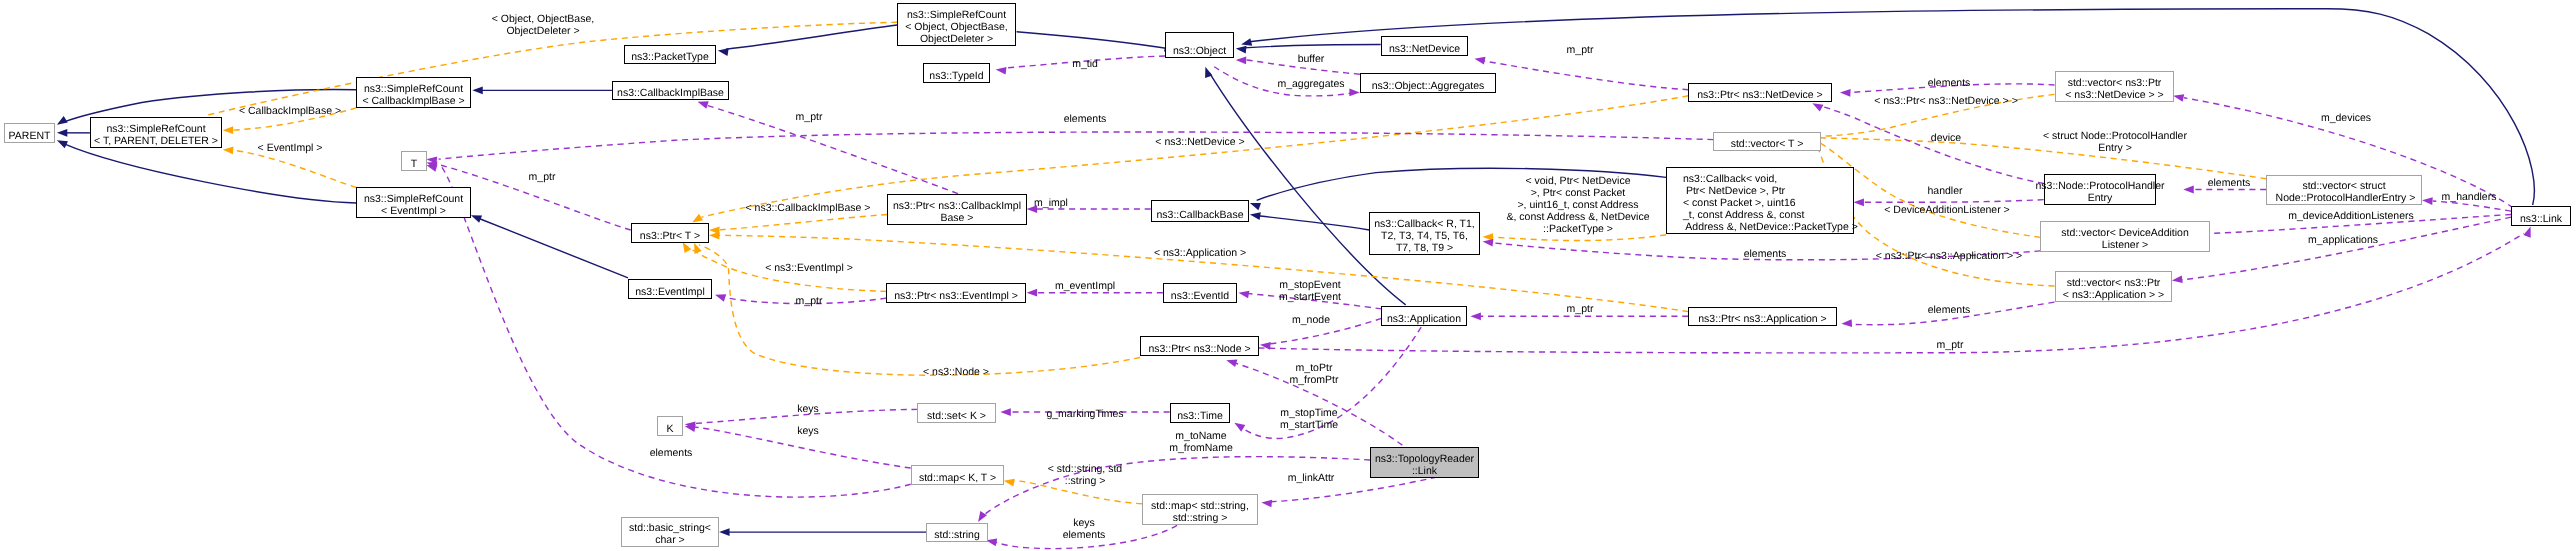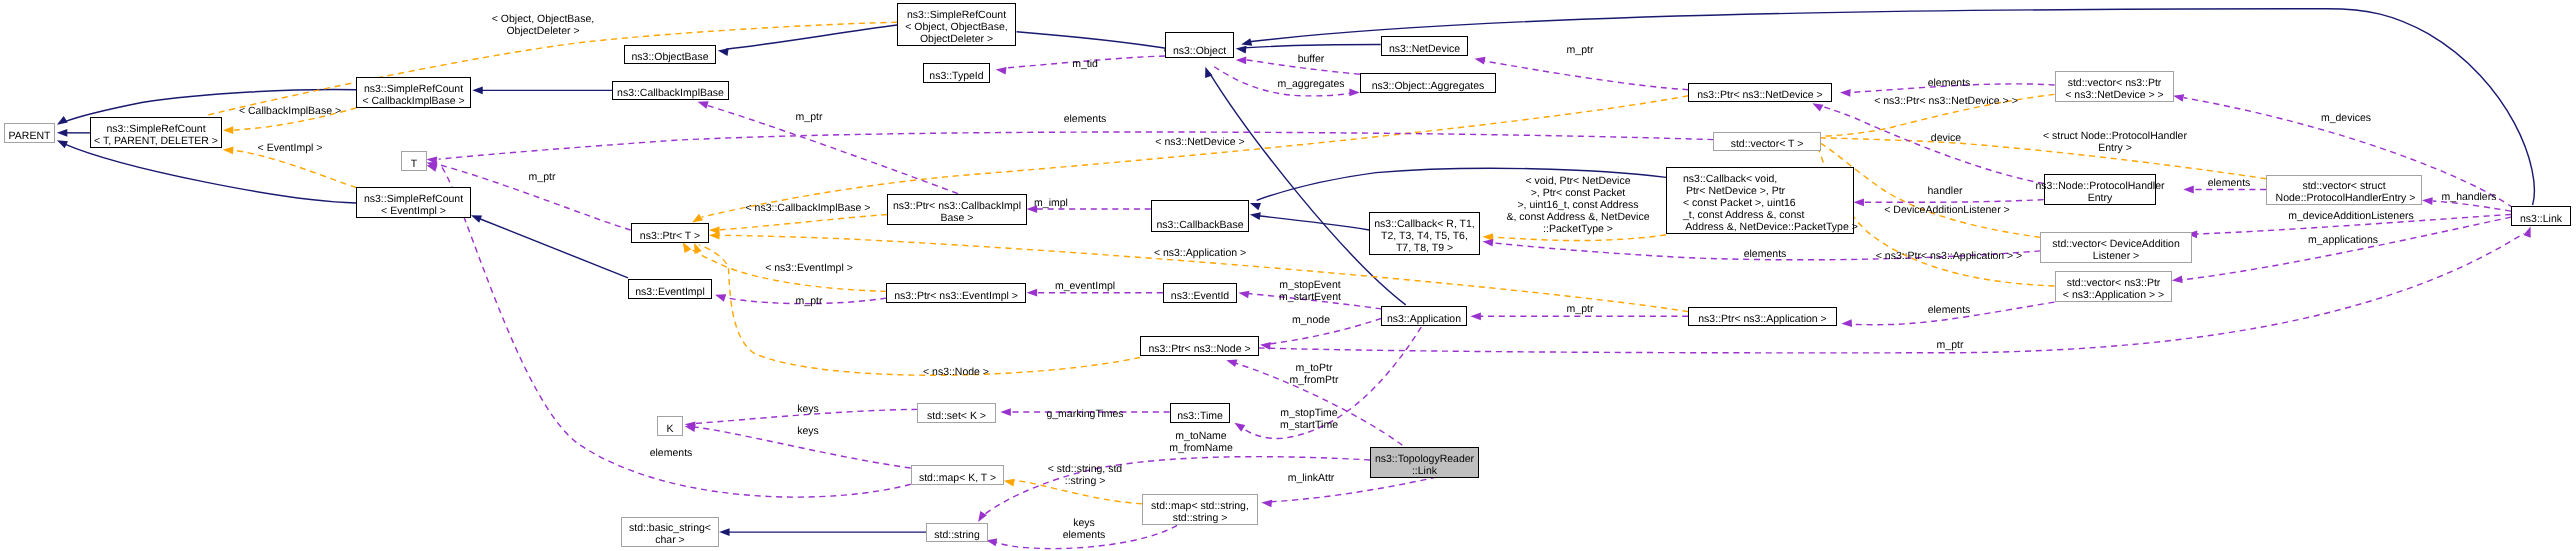--- a/index.html
+++ b/index.html
@@ -145,48 +145,48 @@
 <div class="node" style="left:4px;top:123px;width:51px;height:19.6px;"><span>PARENT</span></div>
 <div class="node solid" style="left:90px;top:117px;width:132px;height:31px;"><span>ns3::SimpleRefCount
 &lt; T, PARENT, DELETER &gt;</span></div>
 <div class="node solid" style="left:356px;top:77px;width:115px;height:31px;"><span>ns3::SimpleRefCount
 &lt; CallbackImplBase &gt;</span></div>
 <div class="node solid" style="left:897px;top:3.4px;width:119px;height:43px;"><span>ns3::SimpleRefCount
 &lt; Object, ObjectBase,
 ObjectDeleter &gt;</span></div>
 <div class="node solid" style="left:356px;top:187px;width:115px;height:31px;"><span>ns3::SimpleRefCount
 &lt; EventImpl &gt;</span></div>
-<div class="node solid" style="left:624px;top:45px;width:92px;height:19px;"><span>ns3::ObjectBase</span></div>
+<div class="node solid" style="left:624px;top:45px;width:92px;height:19px;"><span>ns3::PacketType</span></div>
 <div class="node solid" style="left:612px;top:81px;width:117px;height:19px;"><span>ns3::CallbackImplBase</span></div>
 <div class="node solid" style="left:923px;top:63px;width:67px;height:19.6px;"><span>ns3::TypeId</span></div>
 <div class="node solid" style="left:1165px;top:32px;width:69px;height:26px;"><span>ns3::Object</span></div>
 <div class="node solid" style="left:1381px;top:36px;width:87px;height:19.6px;"><span>ns3::NetDevice</span></div>
 <div class="node solid" style="left:1360px;top:73px;width:136px;height:19.6px;"><span>ns3::Object::Aggregates</span></div>
 <div class="node solid" style="left:1688px;top:83px;width:144px;height:19px;"><span>ns3::Ptr&lt; ns3::NetDevice &gt;</span></div>
 <div class="node" style="left:1713px;top:132px;width:108px;height:19px;"><span>std::vector&lt; T &gt;</span></div>
 <div class="node" style="left:2055px;top:71px;width:119px;height:31px;"><span>std::vector&lt; ns3::Ptr
 &lt; ns3::NetDevice &gt; &gt;</span></div>
 <div class="node" style="left:401px;top:151px;width:26px;height:19.6px;"><span>T</span></div>
 <div class="node solid" style="left:631px;top:223px;width:78px;height:19.6px;"><span>ns3::Ptr&lt; T &gt;</span></div>
 <div class="node solid" style="left:887px;top:194px;width:140px;height:31px;"><span>ns3::Ptr&lt; ns3::CallbackImpl
 Base &gt;</span></div>
-<div class="node solid" style="left:1151px;top:200px;width:98px;height:32px;"><span>ns3::CallbackBase</span></div>
+<div class="node solid" style="left:1151px;top:200px;width:98px;height:22px;"><span>ns3::CallbackBase</span></div>
 <div class="node solid l" style="left:1666px;top:167px;width:188px;height:67px;"><span>ns3::Callback&lt; void,
  Ptr&lt; NetDevice &gt;, Ptr
 &lt; const Packet &gt;, uint16
 _t, const Address &amp;, const
  Address &amp;, NetDevice::PacketType &gt;</span></div>
 <div class="node solid" style="left:1369px;top:212px;width:111px;height:43px;"><span>ns3::Callback&lt; R, T1,
 T2, T3, T4, T5, T6,
 T7, T8, T9 &gt;</span></div>
 <div class="node solid" style="left:2044px;top:174px;width:112px;height:31px;"><span>ns3::Node::ProtocolHandler
 Entry</span></div>
 <div class="node" style="left:2266px;top:175px;width:156px;height:30px;"><span>std::vector&lt; struct
  Node::ProtocolHandlerEntry &gt;</span></div>
-<div class="node" style="left:2040px;top:232px;width:152px;height:31px;"><span>std::vector&lt; DeviceAddition
+<div class="node" style="left:2040px;top:221px;width:170px;height:31px;"><span>std::vector&lt; DeviceAddition
 Listener &gt;</span></div>
 <div class="node" style="left:2055px;top:271px;width:117px;height:31px;"><span>std::vector&lt; ns3::Ptr
 &lt; ns3::Application &gt; &gt;</span></div>
 <div class="node solid" style="left:2511px;top:206px;width:60px;height:19.6px;"><span>ns3::Link</span></div>
 <div class="node solid" style="left:628px;top:279px;width:84px;height:19.6px;"><span>ns3::EventImpl</span></div>
 <div class="node solid" style="left:886px;top:283px;width:140px;height:19.6px;"><span>ns3::Ptr&lt; ns3::EventImpl &gt;</span></div>
 <div class="node solid" style="left:1163px;top:283px;width:74px;height:19.6px;"><span>ns3::EventId</span></div>
 <div class="node solid" style="left:1381px;top:306px;width:86px;height:19.6px;"><span>ns3::Application</span></div>
 <div class="node solid" style="left:1688px;top:307px;width:149px;height:19px;"><span>ns3::Ptr&lt; ns3::Application &gt;</span></div>
 <div class="node solid" style="left:1140px;top:336px;width:119px;height:19.6px;"><span>ns3::Ptr&lt; ns3::Node &gt;</span></div>

